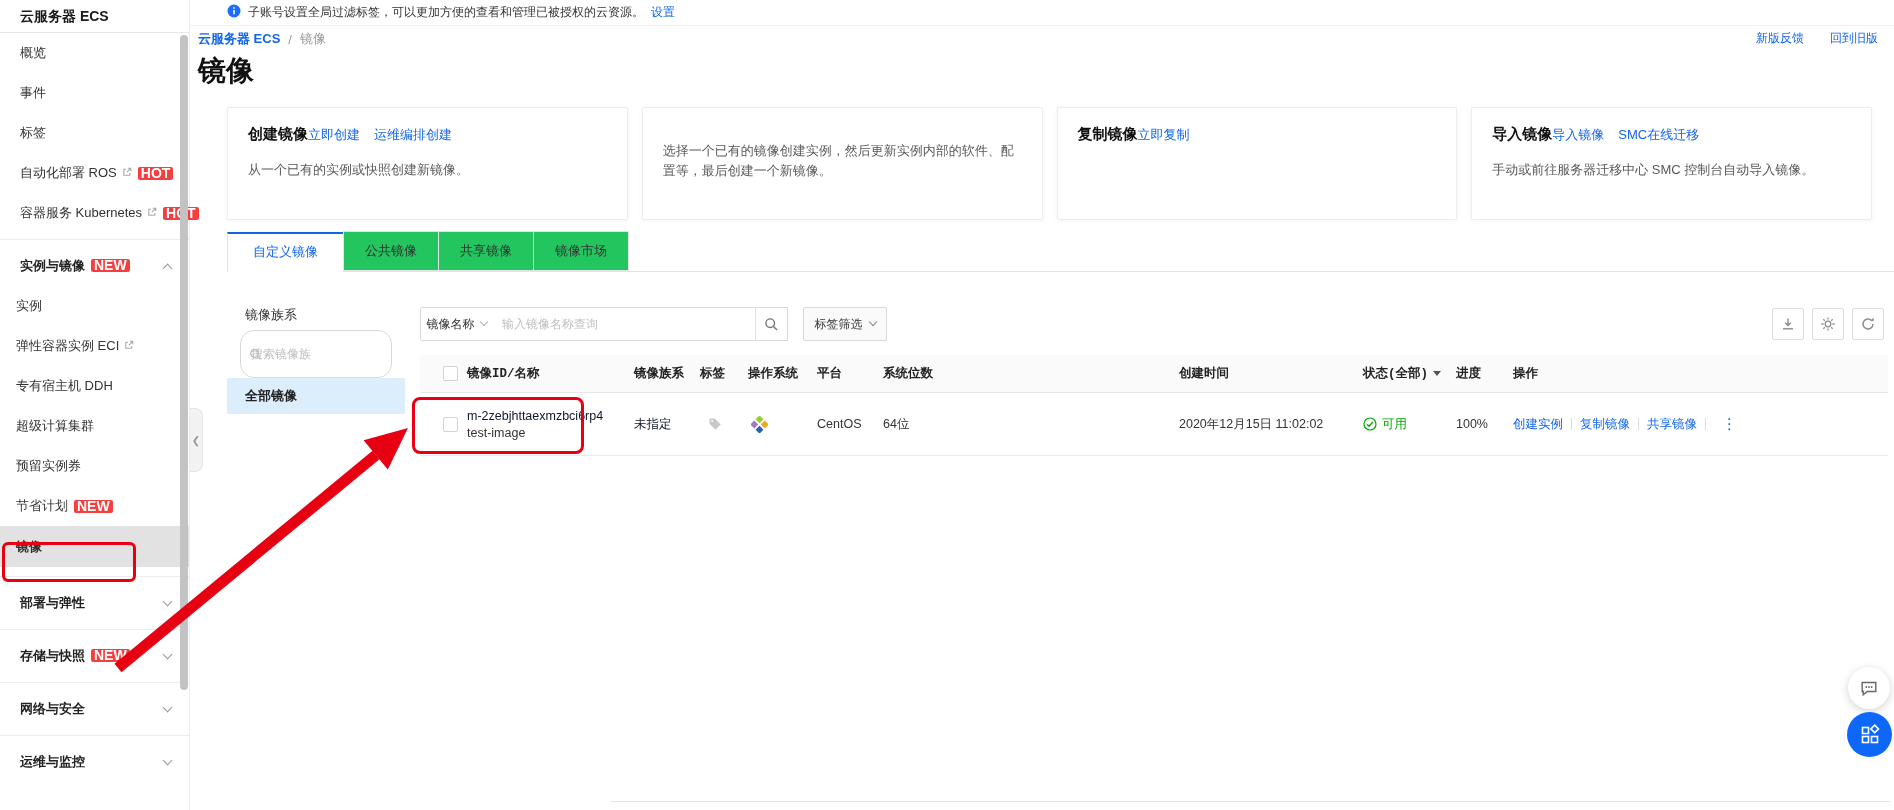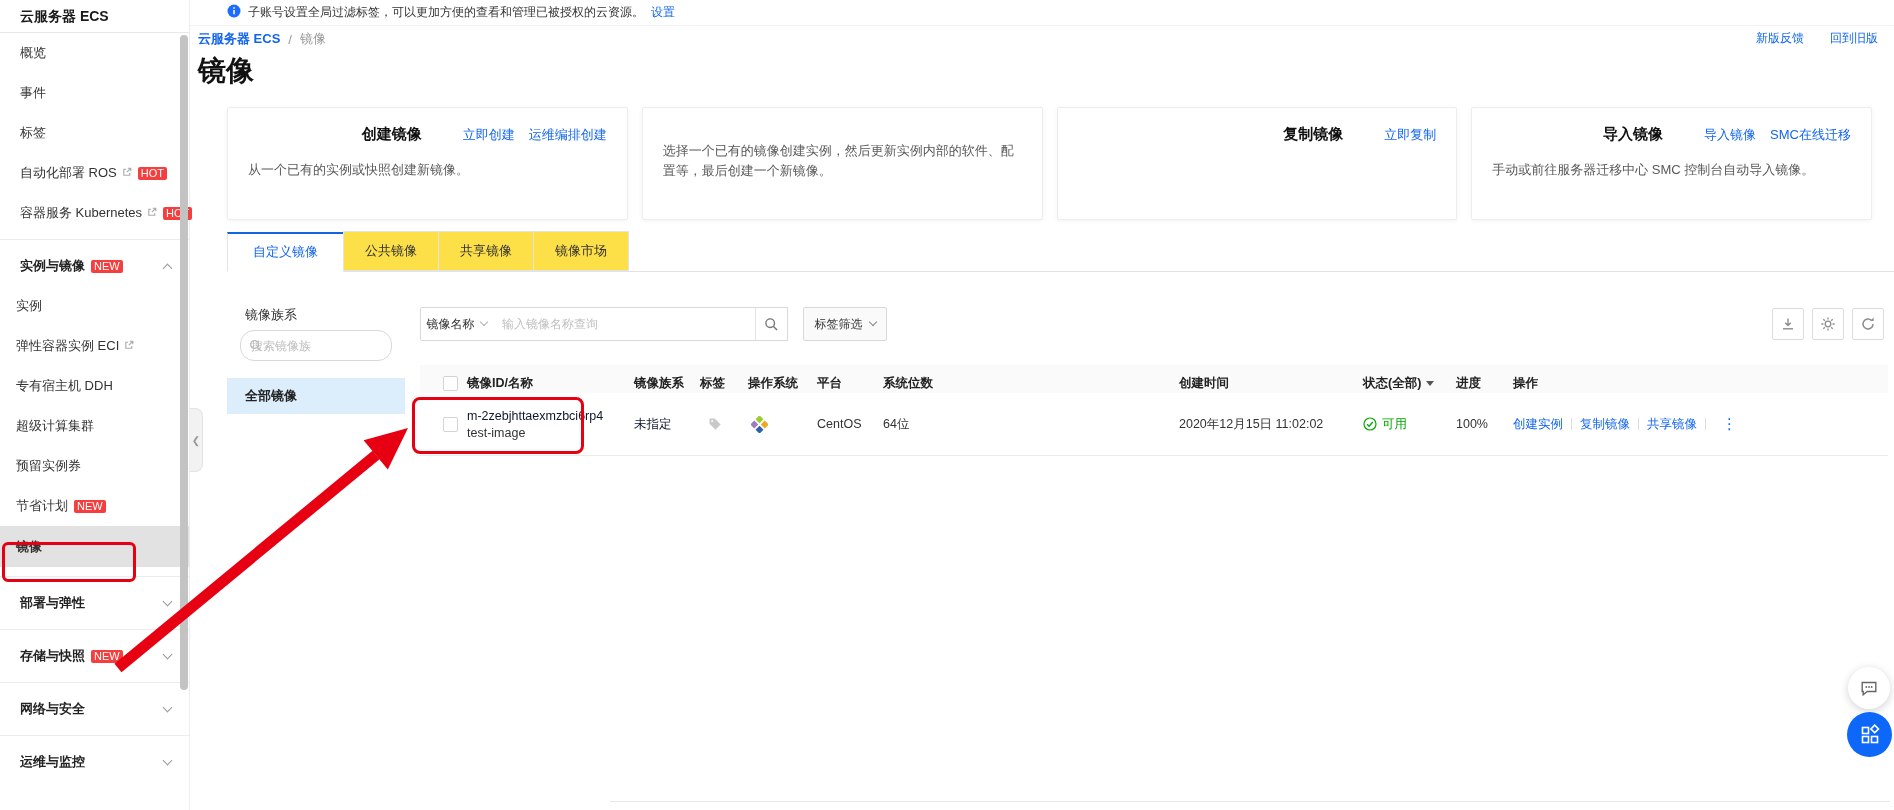--- a/index.html
+++ b/index.html
@@ -9,68 +9,68 @@
   a, .link { color:#1366ec; text-decoration:none; cursor:pointer; }
 
   
   .sidebar { position:absolute; left:0; top:0; width:190px; height:810px; background:#fff; border-right:1px solid #ededed; }
   .sb-title { height:33px; line-height:32px; padding-left:20px; font-size:14px; font-weight:700; color:#1a1a1a; border-bottom:1px solid #e8e8e8; }
   .sb-item { height:40px; line-height:40px; padding-left:20px; color:#333; cursor:pointer; white-space:nowrap; display:flex; align-items:center; }
   .sb-sub { padding-left:16px; }
   .sb-group { height:40px; line-height:40px; padding:0 18px 0 20px; font-weight:700; color:#222; display:flex; align-items:center; justify-content:space-between; cursor:pointer; }
   .sb-div { border-top:1px solid #ececec; margin:6px 0; }
   .sb-sel { background:#e2e2e2; }
-  .badge { display:inline-block; margin-left:6px; padding:1px 3px; font-size:11px; font-weight:400; color:#fff; background:#f53f3f; border-radius:2px; line-height:11px; }
+  .badge { display:inline-block; margin-left:6px; padding:1px 3px; font-size:14px; font-weight:700; color:#fff; background:#f53f3f; border-radius:2px; line-height:11px; }
   .ext { display:inline-block; margin-left:5px; }
   .chev { display:inline-block; width:7px; height:7px; border-right:1.5px solid #999; border-bottom:1.5px solid #999; }
   .chev.down { transform:rotate(45deg); margin-top:-4px; }
   .chev.up { transform:rotate(-135deg); margin-top:4px; }
   .sb-scroll { position:absolute; right:1px; top:35px; width:8px; height:655px; background:#c3c3c3; border-radius:4px; }
   .collapse-handle { position:absolute; left:190px; top:408px; width:13px; height:64px; background:#f2f2f2; border:1px solid #e3e3e3; border-left:none; border-radius:0 8px 8px 0; color:#999; font-size:10px; display:flex; align-items:center; justify-content:center; cursor:pointer; z-index:5; }
 
   
   .main { position:absolute; left:190px; top:0; width:1704px; height:810px; }
   .notice { position:absolute; left:0; top:0; width:100%; height:26px; display:flex; align-items:center; gap:7px; padding-left:37px; font-size:12px; color:#333; border-bottom:1px solid #f2f2f2; background:#fff; }
   .crumbs { position:absolute; left:8px; top:30px; font-size:13px; color:#999; display:flex; gap:8px; align-items:center; }
   .crumb-root { font-weight:700; }
   .top-links { position:absolute; right:16px; top:30px; font-size:12px; display:flex; gap:26px; }
   .page-title { position:absolute; left:8px; top:52px; font-size:28px; font-weight:700; color:#111; }
 
   
   .cards { position:absolute; left:37px; top:107px; width:1645px; height:113px; display:flex; gap:14px; }
   .card { flex:1; background:#fff; border:1px solid #ededed; border-radius:2px; box-shadow:0 1px 5px rgba(0,0,0,.05); padding:17px 20px; }
-  .card-head { display:flex; justify-content:flex-end; align-items:baseline;gap:41px; }
+  .card-head { display:flex; justify-content:flex-start; align-items:baseline; }
   .card-title { font-size:15px; font-weight:700; color:#111; }
   .card-links { display:flex; gap:14px; font-size:13px; }
   .card-desc { margin-top:16px; font-size:13px; color:#595959; line-height:20px; }
 
   
   .tabbar { position:absolute; left:37px; right:0; top:232px; height:40px; border-bottom:1px solid #e3e3e3; display:flex; align-items:flex-end; }
-  .tab { height:40px; line-height:38px; padding:0 21px; background:#fde047; border:1px solid #e3e3e3; margin-right:-1px; color:#333; font-size:13px; cursor:pointer; }
+  .tab { height:40px; line-height:38px; padding:0 21px; background:#22c55e; border:1px solid #e3e3e3; margin-right:-1px; color:#333; font-size:13px; cursor:pointer; }
   .tab.active { background:#fff; color:#1366ec; border-top:2px solid #1265e0; border-bottom:1px solid #fff; margin-bottom:-1px; line-height:36px; padding:0 25px; }
 
   
   .fam-title { position:absolute; left:55px; top:306px; font-size:13px; color:#333; }
-  .fam-search { position:absolute; left:50px; top:330px; width:152px; height:31px; border:1px solid #d9d9d9; border-radius:14px; background:#fff; display:flex; align-items:center; padding-left:10px; }
+  .fam-search { position:absolute; left:50px; top:330px; width:152px; height:48px; border:1px solid #d9d9d9; border-radius:14px; background:#fff; display:flex; align-items:center; padding-left:10px; }
   .fam-search svg { position:absolute; left:8px; }
   .fam-search input { border:none; outline:none; width:110px; font-size:12px; color:#333; font-family:inherit; }
   .fam-search input::placeholder { color:#bfbfbf; }
   .fam-all { position:absolute; left:37px; top:378px; width:178px; height:36px; line-height:36px; background:#dcedfb; padding-left:18px; font-weight:700; color:#222; cursor:pointer; }
 
   
   .tb-select { position:absolute; left:230px; top:307px; width:73px; height:34px; border:1px solid #d9d9d9; border-radius:2px 0 0 2px; background:#fff; display:flex; align-items:center; justify-content:center; gap:6px; font-size:12px; color:#333; cursor:pointer; }
   .tb-input { position:absolute; left:302px; top:307px; width:264px; height:34px; border:1px solid #d9d9d9; border-left:none; background:#fff; padding:0 10px; }
   .tb-input input { width:100%; height:100%; border:none; outline:none; font-size:12px; font-family:inherit; color:#333; }
   .tb-input input::placeholder { color:#c0c0c0; }
   .tb-search-btn { position:absolute; left:565px; top:307px; width:33px; height:34px; border:1px solid #d9d9d9; border-left:1px solid #e3e3e3; background:#fff; display:flex; align-items:center; justify-content:center; cursor:pointer; }
   .tb-tag { position:absolute; left:613px; top:307px; width:84px; height:34px; border:1px solid #d9d9d9; border-radius:2px; background:#fafafa; display:flex; align-items:center; justify-content:center; gap:7px; font-size:12px; cursor:pointer; }
   .icon-btn { position:absolute; top:308px; width:32px; height:32px; border:1px solid #dcdcdc; border-radius:2px; background:#fff; display:flex; align-items:center; justify-content:center; cursor:pointer; }
 
   
-  .thead { position:absolute; left:230px; top:365px; width:1468px; height:38px; background:#fafafa; border-bottom:1px solid #e8e8e8; font-size:12.5px; color:#222; }
+  .thead { position:absolute; left:230px; top:355px; width:1468px; height:38px; background:#fafafa; border-bottom:1px solid #e8e8e8; font-size:12.5px; color:#222;font-family:Liberation Mono, monospace; }
   .thead > div, .trow > div { position:absolute; top:0; height:100%; display:flex; align-items:center; white-space:nowrap; }
   .th { font-weight:700; }
   .trow { position:absolute; left:230px; top:393px; width:1468px; height:63px; background:#fff; border-bottom:1px solid #ebebeb; font-size:12.5px; }
   .cbx { width:15px; height:15px; border:1px solid #d4d4d4; border-radius:2px; background:#fff; cursor:pointer; }
   .caret-dn { width:0; height:0; border-left:4px solid transparent; border-right:4px solid transparent; border-top:5px solid #555; margin-left:5px; }
   .muted { color:#0f172a;text-align:right; }
   .status-ok { color:#00a700; display:flex; align-items:center; gap:5px; }
   .act-sep { width:1px; height:12px; background:#ddd; margin:0 8px; }
   .more { color:#1366ec; font-size:15px; cursor:pointer; margin-left:8px; }
   .name-id { color:#0f172a; font-weight:400; cursor:pointer; }

